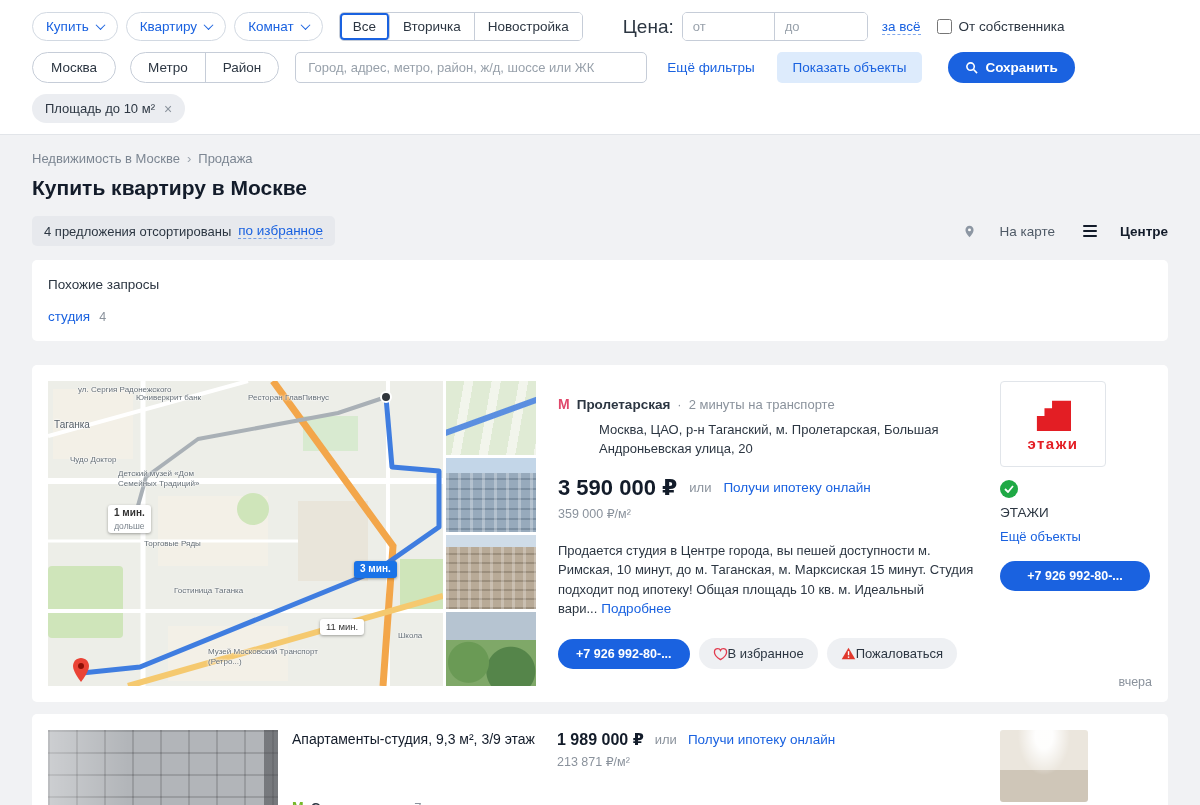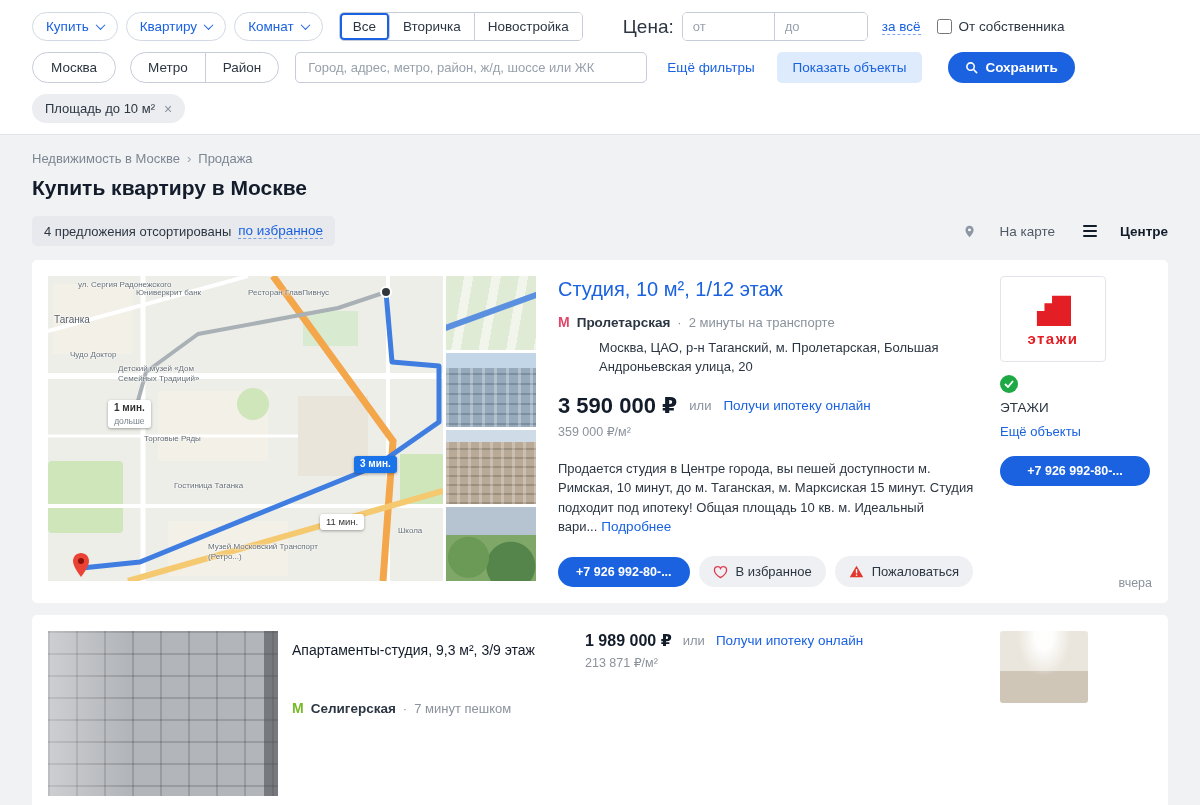--- a/index.html
+++ b/index.html
@@ -112,21 +112,21 @@
   .addr { margin-top:9px; font-size:13px; color:#2c3642; line-height:1.45; max-width:450px;margin-left:41px; }
   .price-row { margin-top:16px; display:flex; align-items:center; gap:12px; }
   .price { font-size:22px; font-weight:700; color:#131c2a; }
   .ppm { margin-top:5px; font-size:12.5px; color:#8a929c; }
   .desc { margin-top:20px; font-size:13px; color:#2c3642; line-height:1.5; max-width:448px; }
   .desc .link { margin-left:4px; }
   .actions { margin-top:19px; display:flex; gap:9px; align-items:center; }
   .btn-phone { background:#1a62e0; color:#fff; font-weight:700; font-size:12.5px; border:0;
                border-radius:16px; padding:8px 18px; cursor:pointer; white-space:nowrap; }
   .btn-ghost { background:#eef0f3; color:#2c3642; font-size:13px; border:0; border-radius:16px;
-               padding:8px 14px; cursor:pointer; display:inline-flex; gap:8px; align-items:center; white-space:nowrap; }
+               padding:8px 14px; cursor:pointer; display:inline-flex; align-items:center; white-space:nowrap; }
 
   .agency { width:152px; flex:0 0 152px; display:flex; flex-direction:column; align-items:flex-start; }
   .logo-box { width:106px; height:86px; border:1px solid #e1e5ea; border-radius:4px; background:#fff;
               display:flex; flex-direction:column; align-items:center; justify-content:center; gap:2px; }
   .logo-word { color:#e31e24; font-weight:700; font-size:15px; letter-spacing:1.5px; }
   .vcheck { margin-top:13px; width:18px; height:18px; border-radius:50%; background:#1fa945;
             display:flex; align-items:center; justify-content:center; }
   .agency-name { margin-top:7px; font-size:13.5px; color:#2c3642; }
   .agency .link { margin-top:9px; font-size:13px; }
   .agency .btn-phone { margin-top:17px; width:150px; text-align:center; }
@@ -134,21 +134,21 @@
 
   
   .photo2 { width:230px; height:165px; flex:0 0 230px;
         background-color:#b2b5b9;
         background-image:
           linear-gradient(to left, rgba(70,72,76,.55) 0 6%, transparent 6%),
           linear-gradient(to right, rgba(255,255,255,.35), transparent 35%),
           repeating-linear-gradient(to right, rgba(0,0,0,.14) 0 2px, transparent 2px 28px),
           repeating-linear-gradient(to bottom, rgba(0,0,0,.14) 0 2px, transparent 2px 22px); }
   .info2 { flex:1; padding:0 14px 0 14px; min-width:0; }
-  .row1 { display:flex; align-items:center;gap:28px; }
+  .row1 { display:flex; align-items:flex-start; }
   .t2title { flex:0 0 252px; font-size:14px; color:#131c2a; text-decoration:none; line-height:1.4; cursor:pointer; }
   .pblock { padding-left:13px; }
   .pline { display:flex; align-items:center; gap:11px; }
   .price2 { font-size:16px; font-weight:700; color:#131c2a; }
   .metro-row2 { margin-top:30px; }
   .agency2 { width:152px; flex:0 0 152px; }
   .thumb3 { width:88px; height:72px; border-radius:3px; cursor:pointer;
         background-image: radial-gradient(ellipse at 50% 8%, rgba(255,255,255,.95) 0 14%, transparent 42%),
           linear-gradient(#ebe6dd 0 55%, #cfc6b8 55%); background-color:#e3ddd2; }
 </style>
@@ -235,20 +235,27 @@
         <svg width="14" height="12" viewBox="0 0 14 12">
           <rect width="14" height="2" y="0" rx="1" fill="#131c2a"></rect>
           <rect width="14" height="2" y="5" rx="1" fill="#131c2a"></rect>
           <rect width="14" height="2" y="10" rx="1" fill="#131c2a"></rect>
         </svg>
         <span>Центре</span>
       </div>
     </div>
   </div>
 
+  <section class="panel">
+    <div class="panel-title">Похожие запросы</div>
+    <div class="panel-links">
+      <span class="link">студия</span>
+      <span class="count">4</span>
+    </div>
+  </section>
 
   <article class="card">
     <div class="media">
       <div class="map-wrap">
         <svg class="base" width="395" height="305" viewBox="0 0 395 305">
           <rect width="395" height="305" fill="#edeee8"></rect>
           <rect x="5" y="8" width="80" height="70" fill="#f3f0e7"></rect>
           <rect x="110" y="115" width="110" height="70" fill="#f3f0e7"></rect>
           <rect x="250" y="120" width="70" height="80" fill="#e9e5da"></rect>
           <rect x="120" y="245" width="120" height="55" fill="#f3f0e7"></rect>
@@ -291,21 +298,20 @@
       </div>
       <div class="thumbs">
         <div class="thumb t1"></div>
         <div class="thumb t2"></div>
         <div class="thumb t3"></div>
         <div class="thumb t4"></div>
       </div>
     </div>
 
     <div class="info">
-      <a class="lt">Студия, 10 м², 1/12 этаж</a>
       <div class="metro-row">
         <span class="m-icon m-red">М</span>
         <span class="m-name">Пролетарская</span>
         <span class="gray">·</span>
         <span class="gray">2 минуты на транспорте</span>
       </div>
       <div class="addr">Москва, ЦАО, р-н Таганский, м. Пролетарская, Большая Андроньевская улица, 20</div>
       <div class="price-row">
         <span class="price">3 590 000 ₽</span>
         <span class="gray" style="font-size:13px">или</span>

